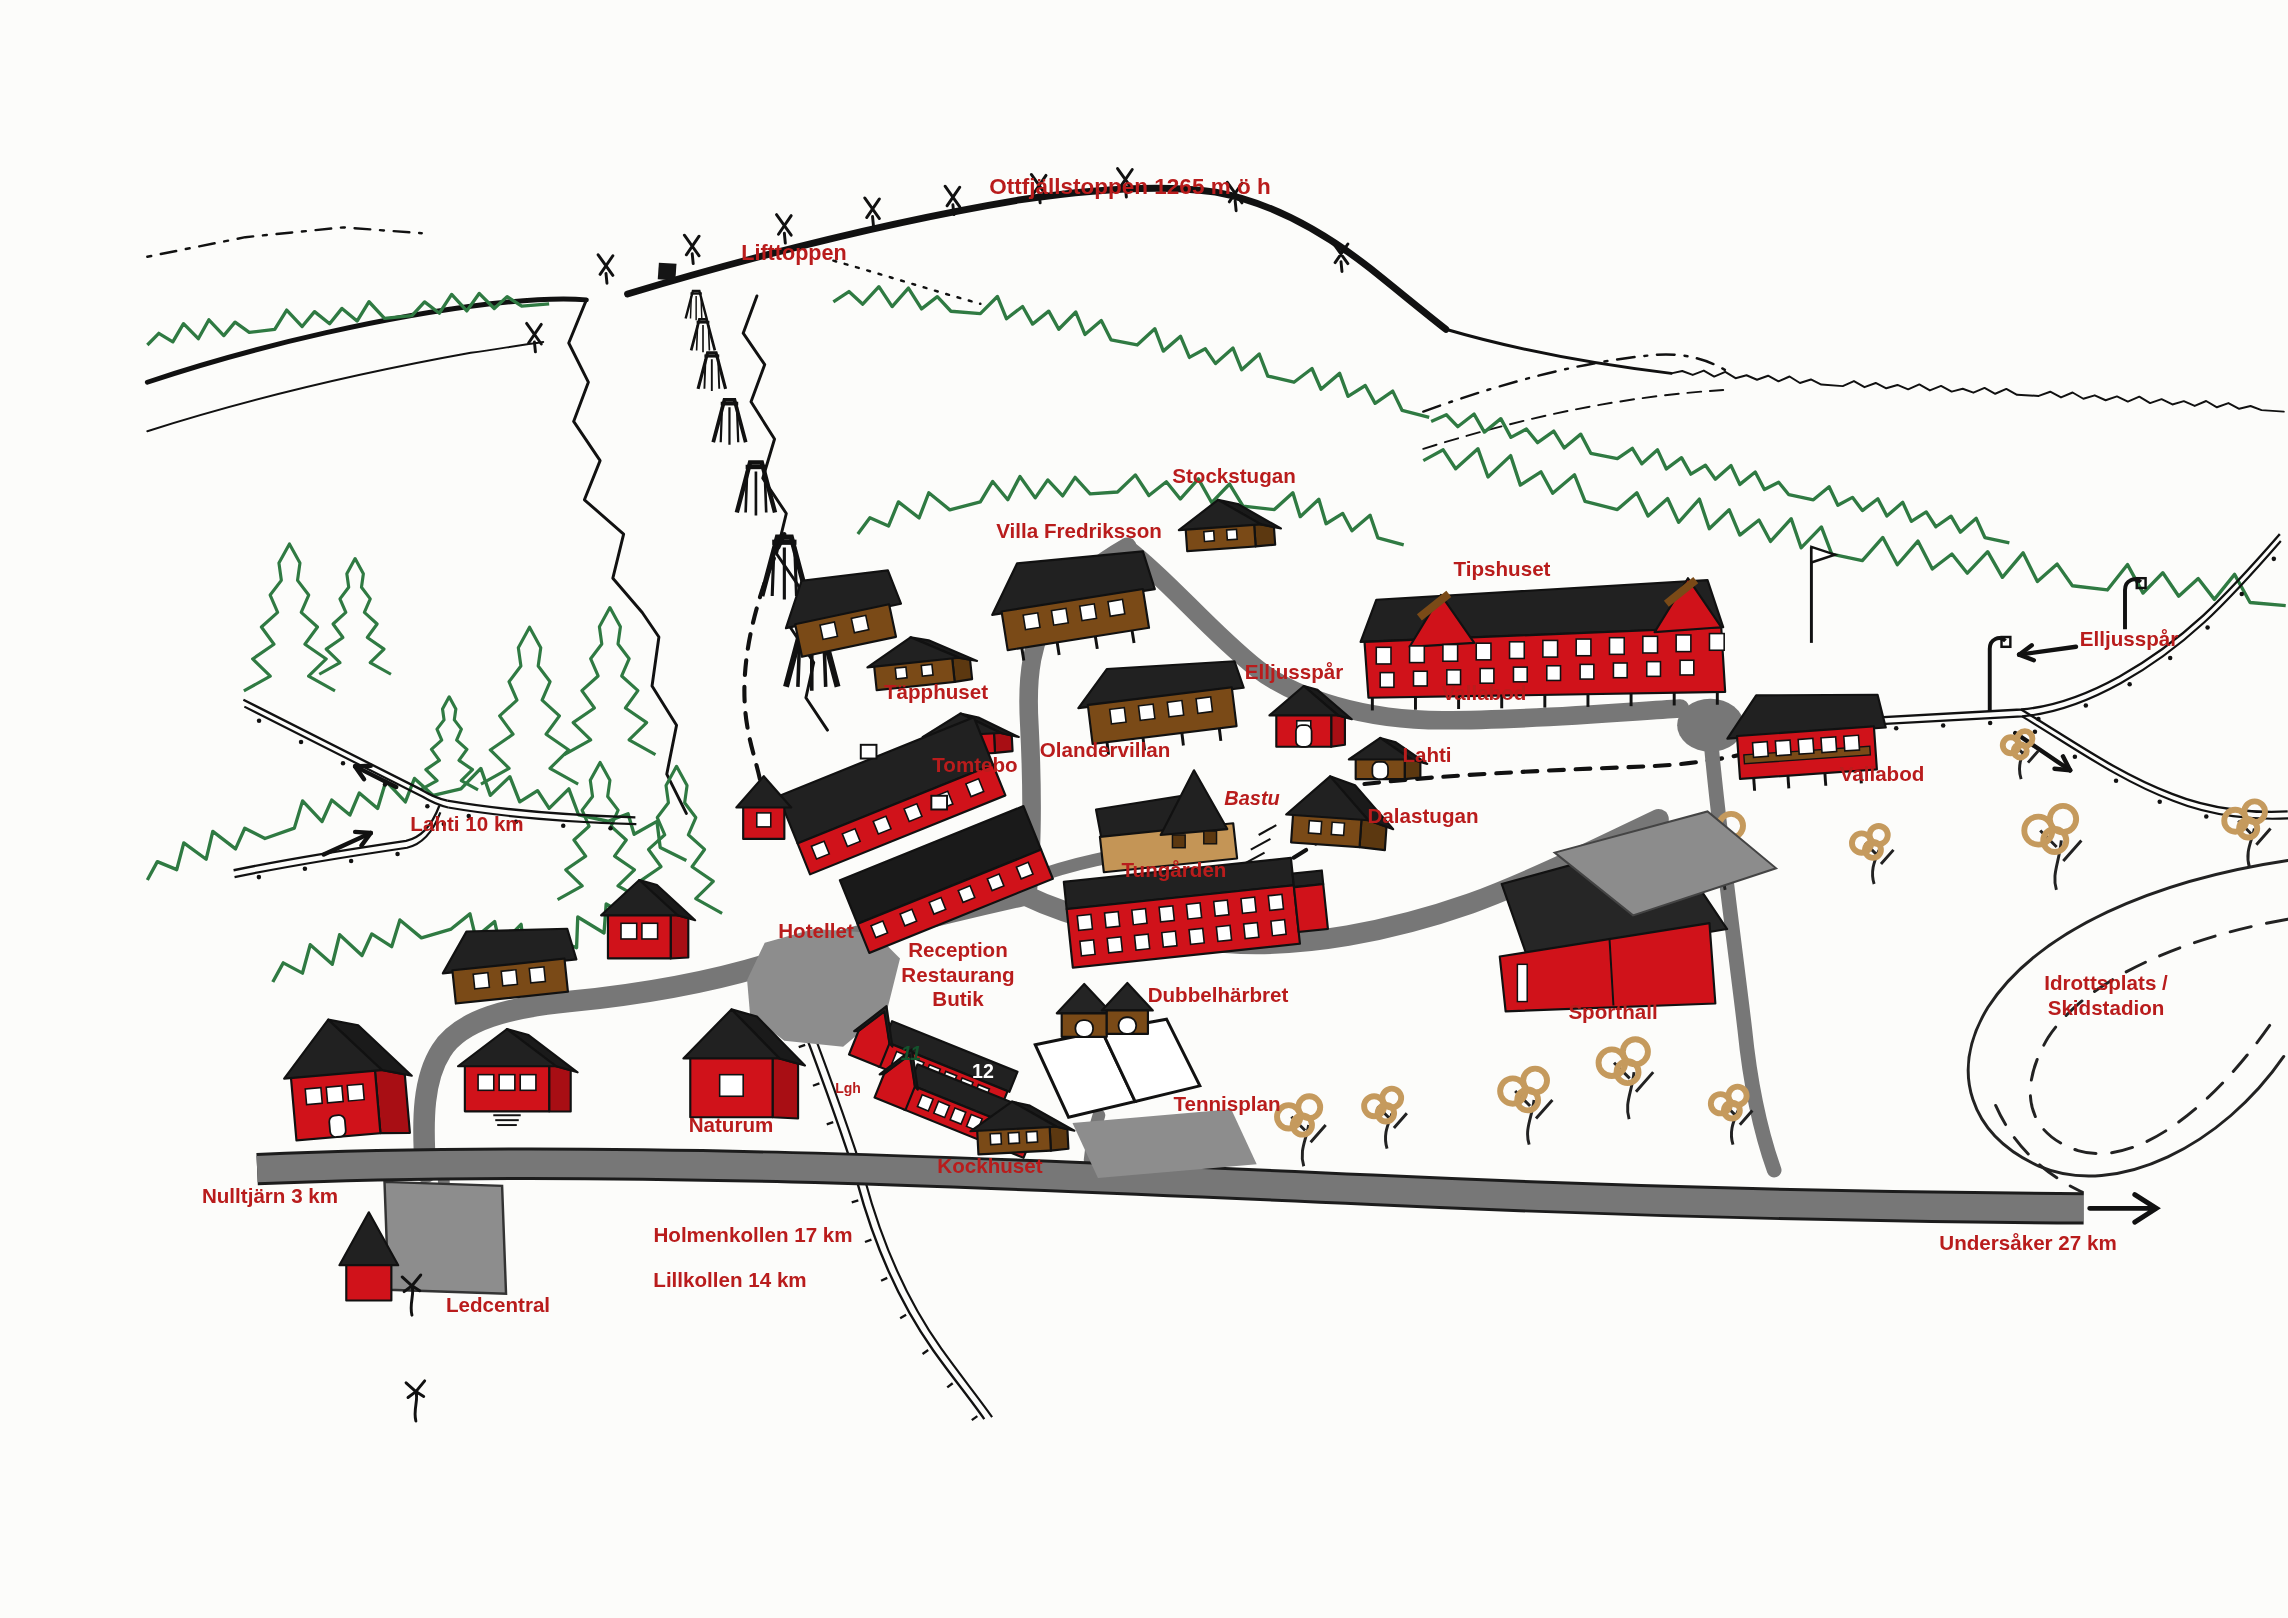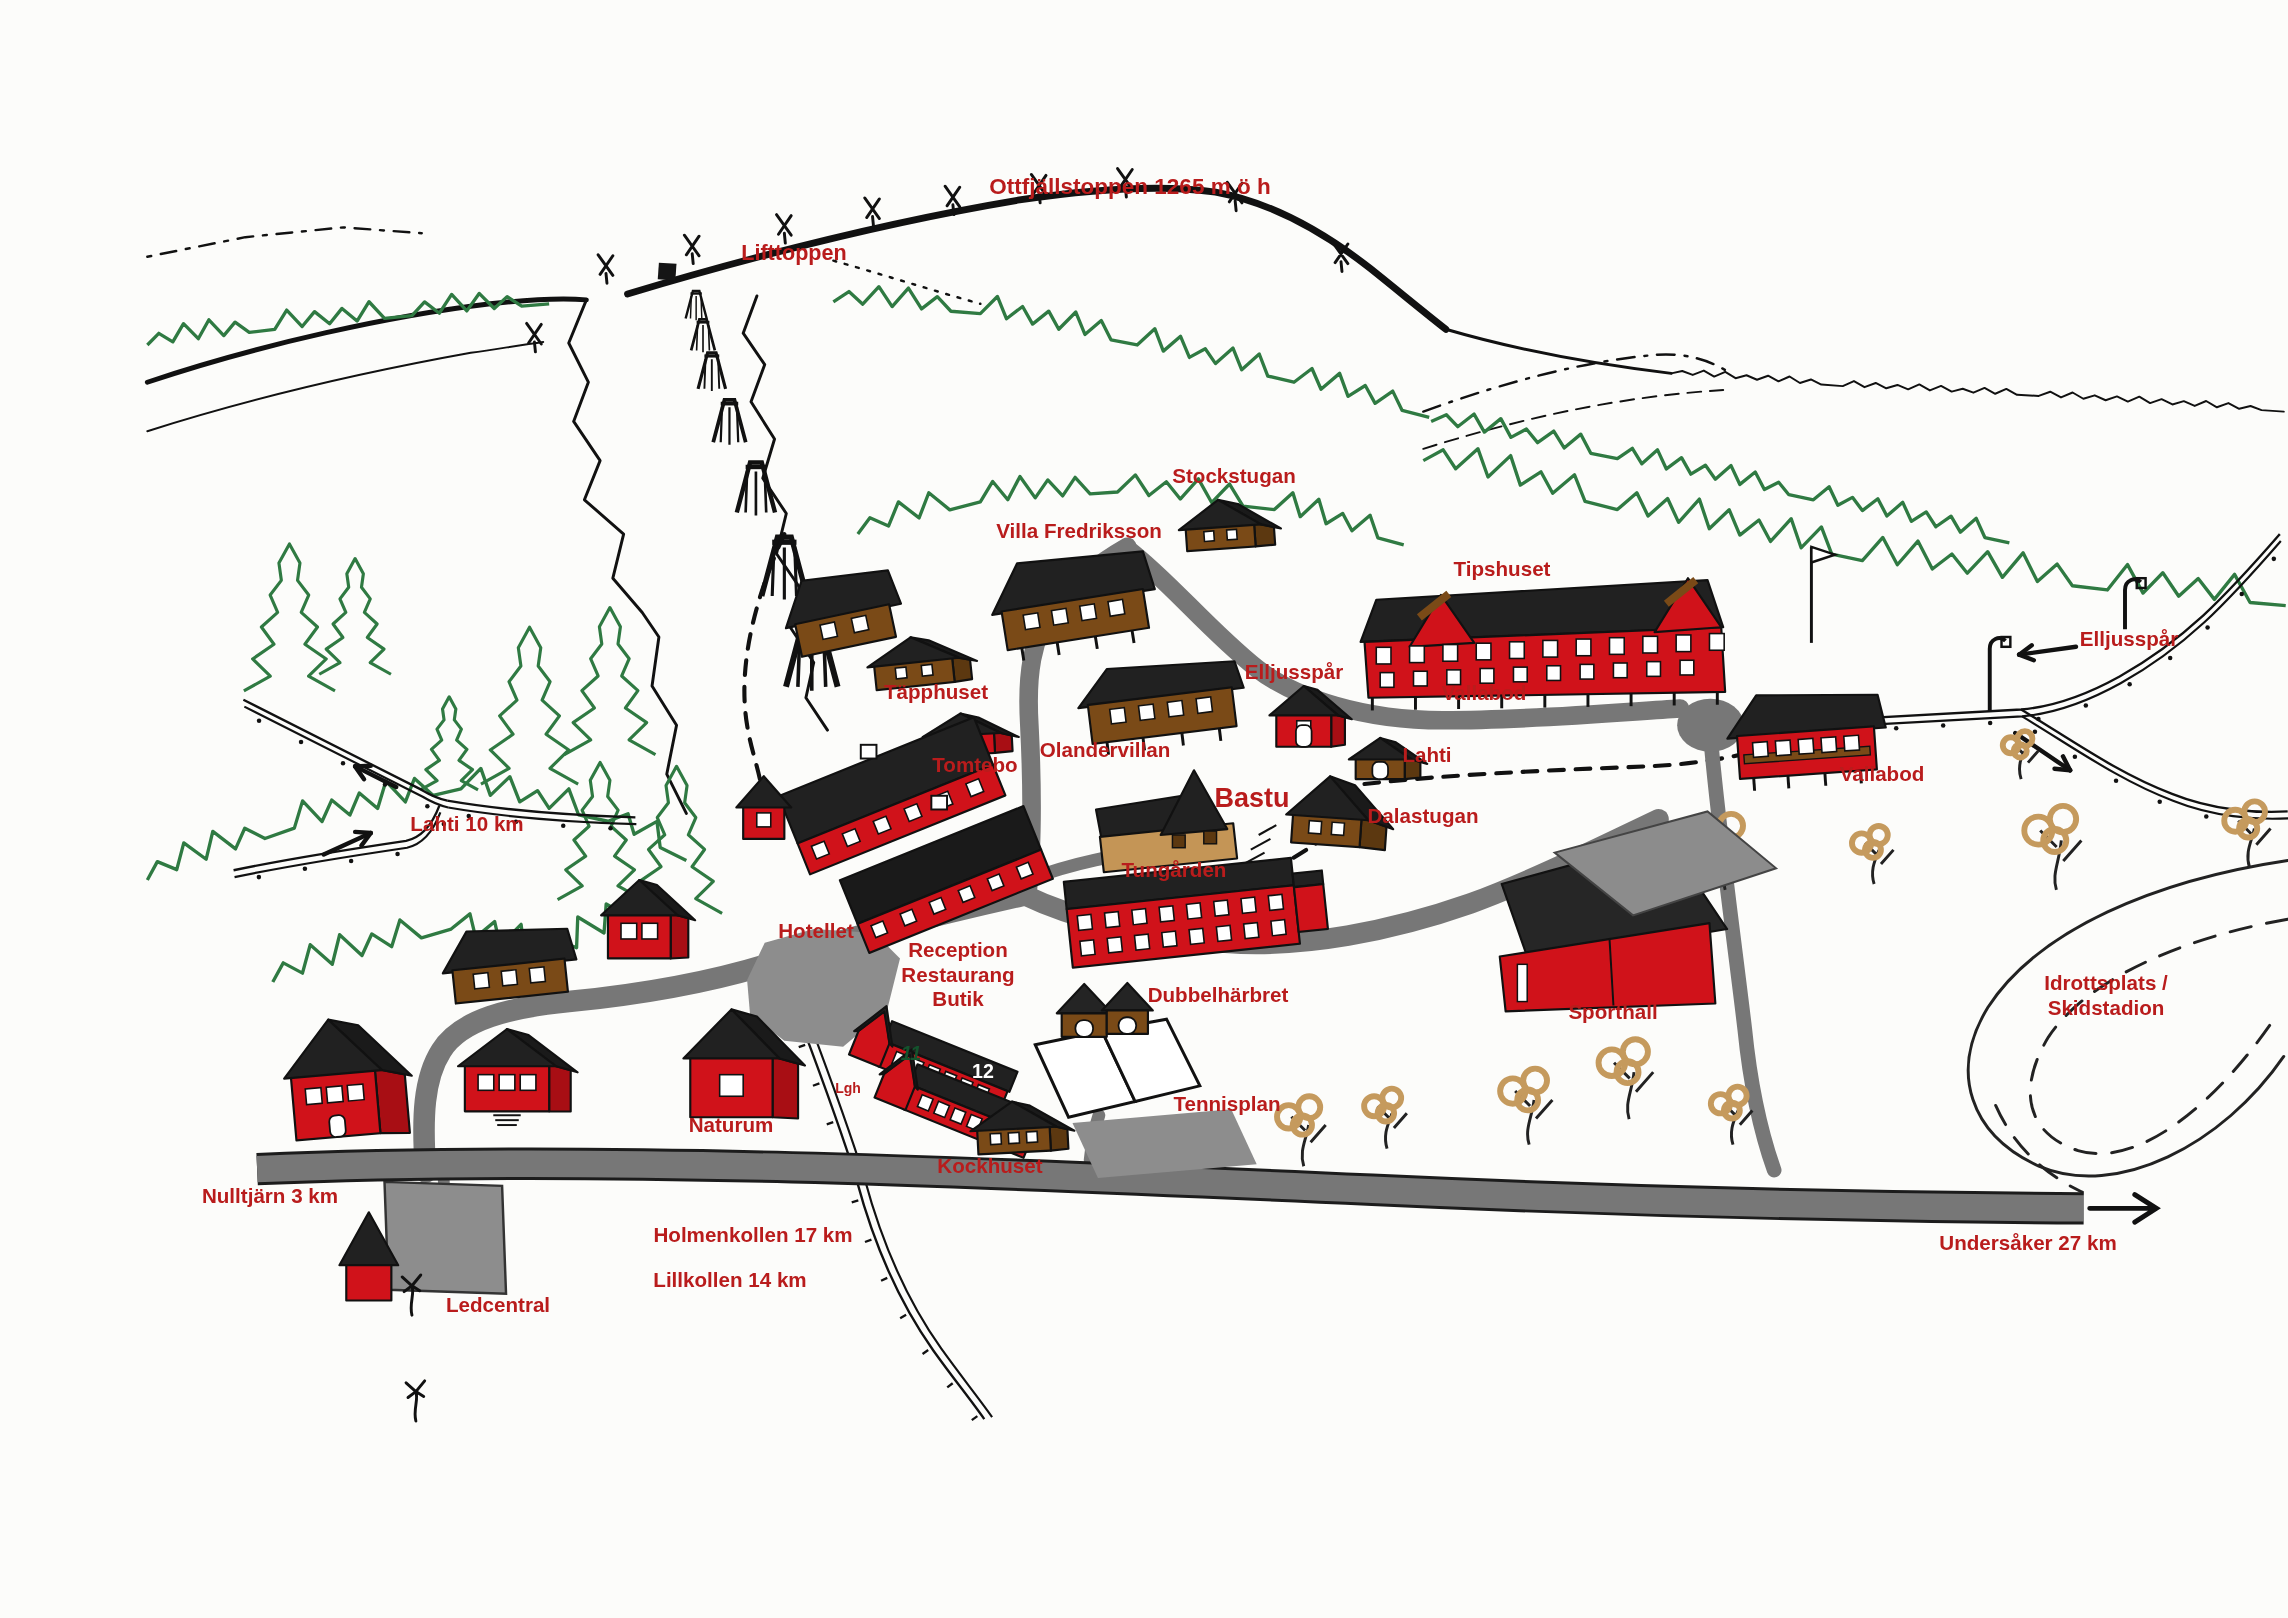--- a/index.html
+++ b/index.html
@@ -585,21 +585,21 @@
       <div class="lbl" style="left: 1234px; top: 476px; font-size: 20.6px;">Stockstugan</div>
       <div class="lbl" style="left: 1079px; top: 531px; font-size: 20.6px;">Villa Fredriksson</div>
       <div class="lbl" style="left: 1502px; top: 569px; font-size: 20.6px;">Tipshuset</div>
       <div class="lbl" style="left: 936px; top: 692px; font-size: 20.6px;">Täpphuset</div>
       <div class="lbl" style="left: 1294px; top: 672px; font-size: 20.6px;">Elljusspår</div>
       <div class="lbl" style="left: 1484px; top: 693px; font-size: 20.6px;">Vallabod</div>
       <div class="lbl" style="left: 2129px; top: 639px; font-size: 20.6px;">Elljusspår</div>
       <div class="lbl" style="left: 975px; top: 765px; font-size: 20.6px;">Tomtebo</div>
       <div class="lbl" style="left: 1105px; top: 750px; font-size: 20.6px;">Olandervillan</div>
       <div class="lbl" style="left: 1427px; top: 755px; font-size: 20.6px;">Lahti</div>
-      <div class="lbl" style="left: 1252px; top: 798px; font-size: 27px;">Bastu</div>
+      <div class="lbl" style="left: 1252px; top: 798px; font-size: 20px; font-style: italic;">Bastu</div>
       <div class="lbl" style="left: 1423px; top: 816px; font-size: 20.6px;">Dalastugan</div>
       <div class="lbl" style="left: 1882px; top: 774px; font-size: 20.6px;">Vallabod</div>
       <div class="lbl" style="left: 467px; top: 824px; font-size: 20.6px;">Lahti 10 km</div>
       <div class="lbl" style="left: 1174px; top: 870px; font-size: 20.6px;">Tungården</div>
       <div class="lbl" style="left: 816px; top: 931px; font-size: 20.6px;">Hotellet</div>
       <div class="lbl" style="left: 958px; top: 975px; font-size: 20.6px;">Reception
 Restaurang
 Butik</div>
       <div class="lbl" style="left: 1218px; top: 995px; font-size: 20.6px;">Dubbelhärbret</div>
       <div class="lbl" style="left: 1613px; top: 1012px; font-size: 20.6px;">Sporthall</div>

